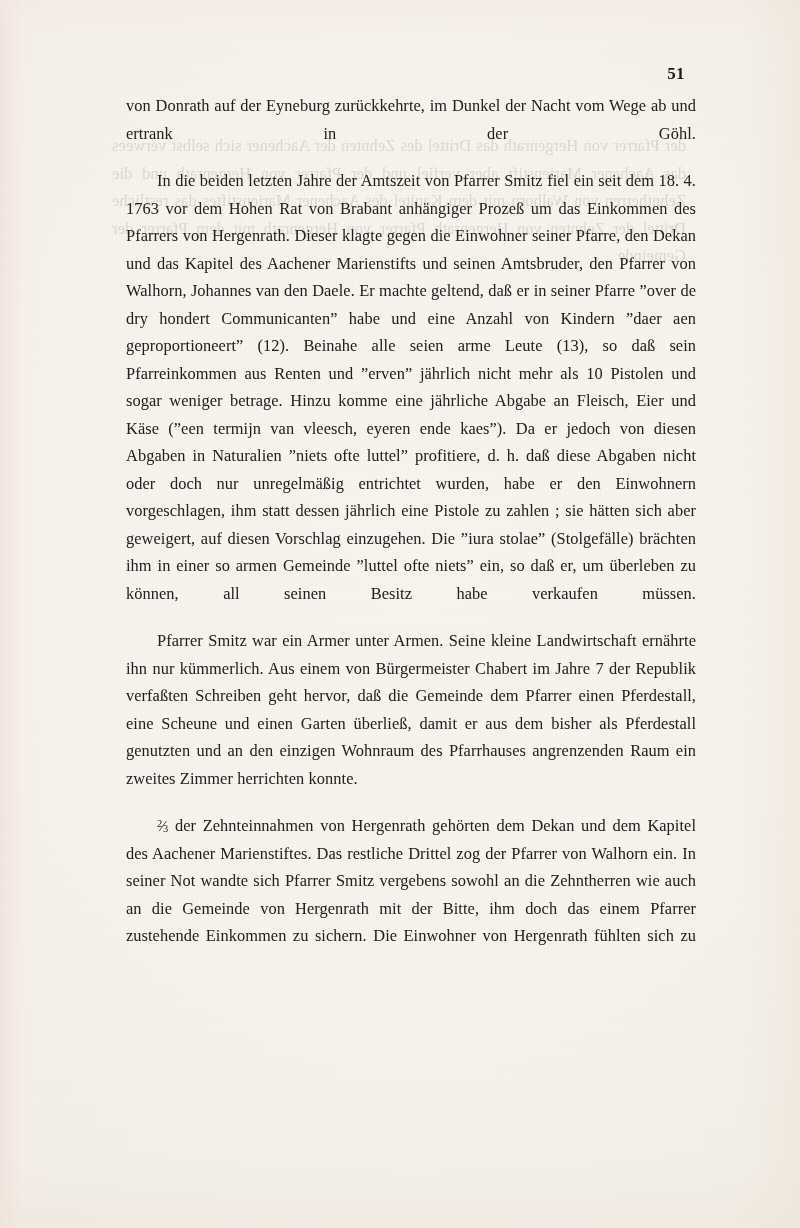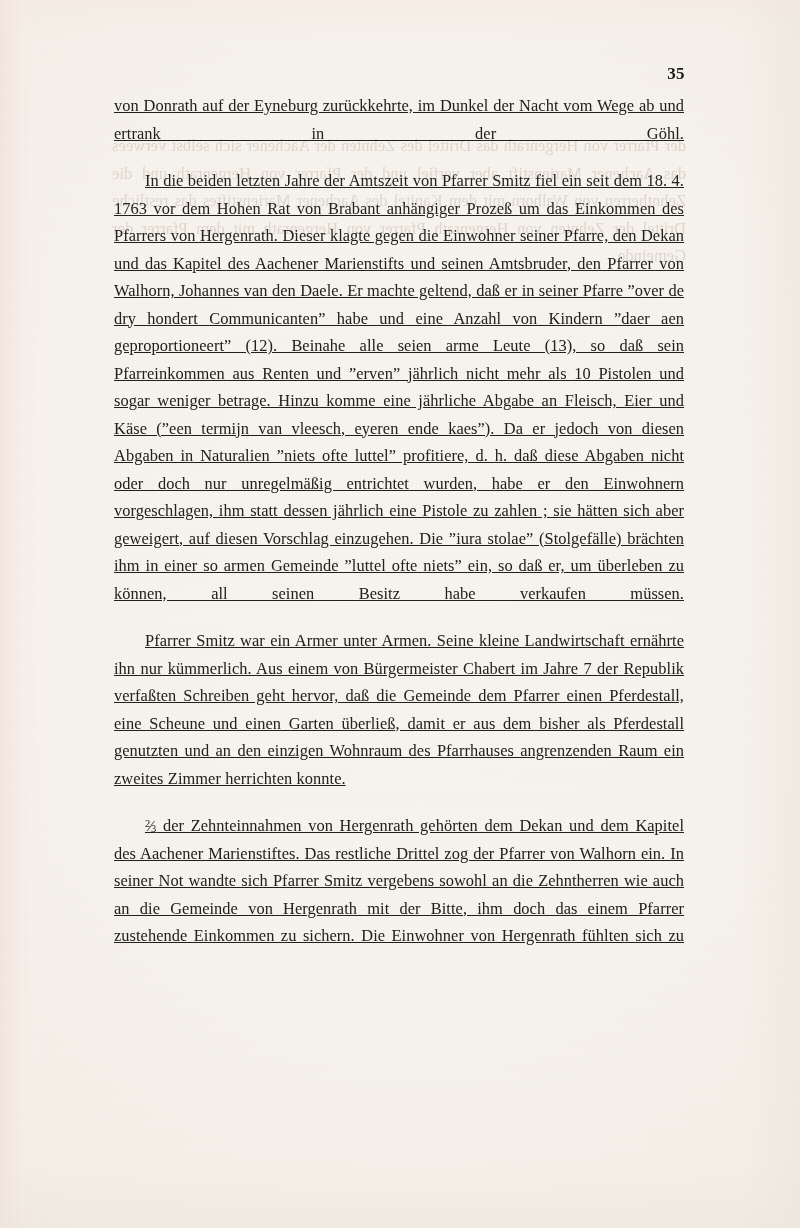--- a/index.html
+++ b/index.html
@@ -108,30 +108,29 @@
     top: 64px;
     font-size: 17px;
     font-weight: bold;
     color: #1d1b18;
     letter-spacing: 0.4px;
   }
 
   
   #textblock {
     position: absolute;
-    left: 114px;
+    left: 126px;
     top: 92px;
     width: 570px;
     color: #20201d;
     font-size: 16.4px;
     line-height: 27.5px;
     text-align: justify;
     letter-spacing: 0.05px;
     word-spacing: 0.2px;
-    text-decoration: underline;
   }
   #textblock p {
     margin: 0;
     text-indent: 0;
     
     text-align: justify;
   }
   #textblock p.indent {
     text-indent: 31px;
   }
@@ -171,21 +170,21 @@
 <div id="page">
 
   <div id="edge-left"></div>
   <div id="edge-top"></div>
   <div id="edge-right"></div>
   <div id="edge-bottom"></div>
   <div id="grain"></div>
 
   <div id="showthrough">der Pfarrer von Hergenrath das Drittel des Zehnten der Aachener sich selbst verwees das Aachener Marienstift aber verfiel und der Pfarrer von Hergenrath und die Zehntherren von Walhorn mit dem Kapitel des Aachener Marienstiftes das restliche Drittel der Zehnten von Hergenrath Pfarrer von Hergenrath mit dem Pfarrer der Gemeinde</div>
 
-  <div id="folio">35</div>
+  <div id="folio">51</div>
 
   <div id="textblock">
 
     <p class="full-justify">von Donrath auf der Eyneburg zurückkehrte, im Dunkel der Nacht vom Wege ab und ertrank in der Göhl.</p>
 
     <p class="indent spaced full-justify">In die beiden letzten Jahre der Amtszeit von Pfarrer Smitz fiel ein seit dem 18. 4. 1763 vor dem Hohen Rat von Brabant anhängiger Prozeß um das Einkommen des Pfarrers von Hergenrath. Dieser klagte gegen die Einwohner seiner Pfarre, den Dekan und das Kapitel des Aachener Marienstifts und seinen Amtsbruder, den Pfarrer von Walhorn, Johannes van den Daele. Er machte geltend, daß er in seiner Pfarre ”over de dry hondert Communicanten” habe und eine Anzahl von Kindern ”daer aen geproportioneert” (12). Beinahe alle seien arme Leute (13), so daß sein Pfarreinkommen aus Renten und ”erven” jährlich nicht mehr als 10 Pistolen und sogar weniger betrage. Hinzu komme eine jährliche Abgabe an Fleisch, Eier und Käse (”een termijn van vleesch, eyeren ende kaes”). Da er jedoch von diesen Abgaben in Naturalien ”niets ofte luttel” profitiere, d. h. daß diese Abgaben nicht oder doch nur unregelmäßig entrichtet wurden, habe er den Einwohnern vorgeschlagen, ihm statt dessen jährlich eine Pistole zu zahlen ; sie hätten sich aber geweigert, auf diesen Vorschlag einzugehen. Die ”iura stolae” (Stolgefälle) brächten ihm in einer so armen Gemeinde ”luttel ofte niets” ein, so daß er, um überleben zu können, all seinen Besitz habe verkaufen müssen.</p>
 
     <p class="indent spaced">Pfarrer Smitz war ein Armer unter Armen. Seine kleine Landwirtschaft ernährte ihn nur kümmerlich. Aus einem von Bürgermeister Chabert im Jahre 7 der Republik verfaßten Schreiben geht hervor, daß die Gemeinde dem Pfarrer einen Pferdestall, eine Scheune und einen Garten überließ, damit er aus dem bisher als Pferdestall genutzten und an den einzigen Wohnraum des Pfarrhauses angrenzenden Raum ein zweites Zimmer herrichten konnte.</p>
 
     <p class="indent spaced full-justify"><span class="frac"><sup>2</sup><span class="solidus">⁄</span><sub>3</sub></span><span> der Zehnteinnahmen von Hergenrath gehörten dem Dekan und dem Kapitel des Aachener Marienstiftes. Das restliche Drittel zog der Pfarrer von Walhorn ein. In seiner Not wandte sich Pfarrer Smitz vergebens sowohl an die Zehntherren wie auch an die Gemeinde von Hergenrath mit der Bitte, ihm doch das einem Pfarrer zustehende Einkommen zu sichern. Die Einwohner von Hergenrath fühlten sich zu</span></p>

